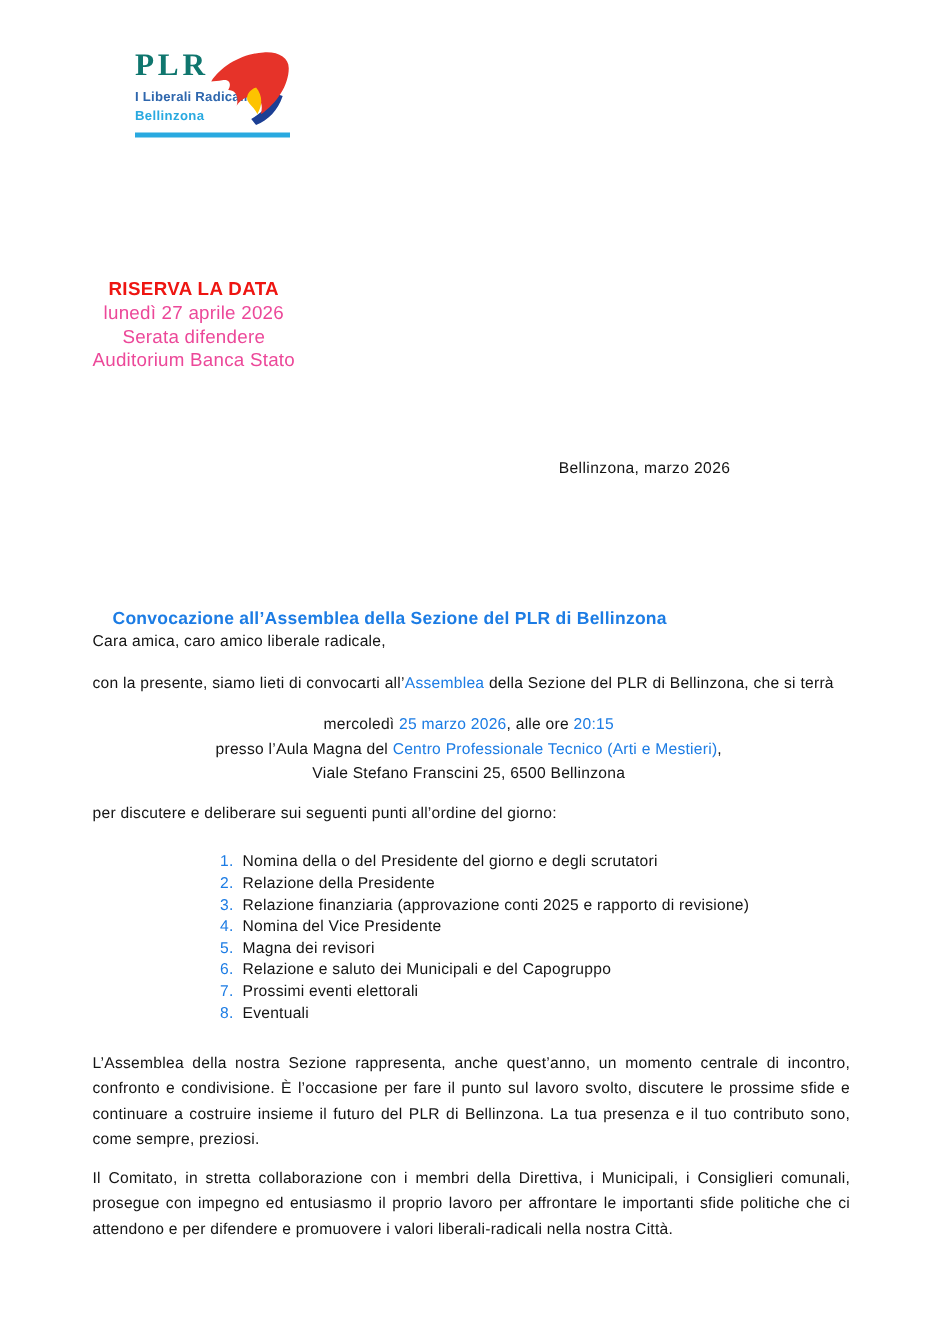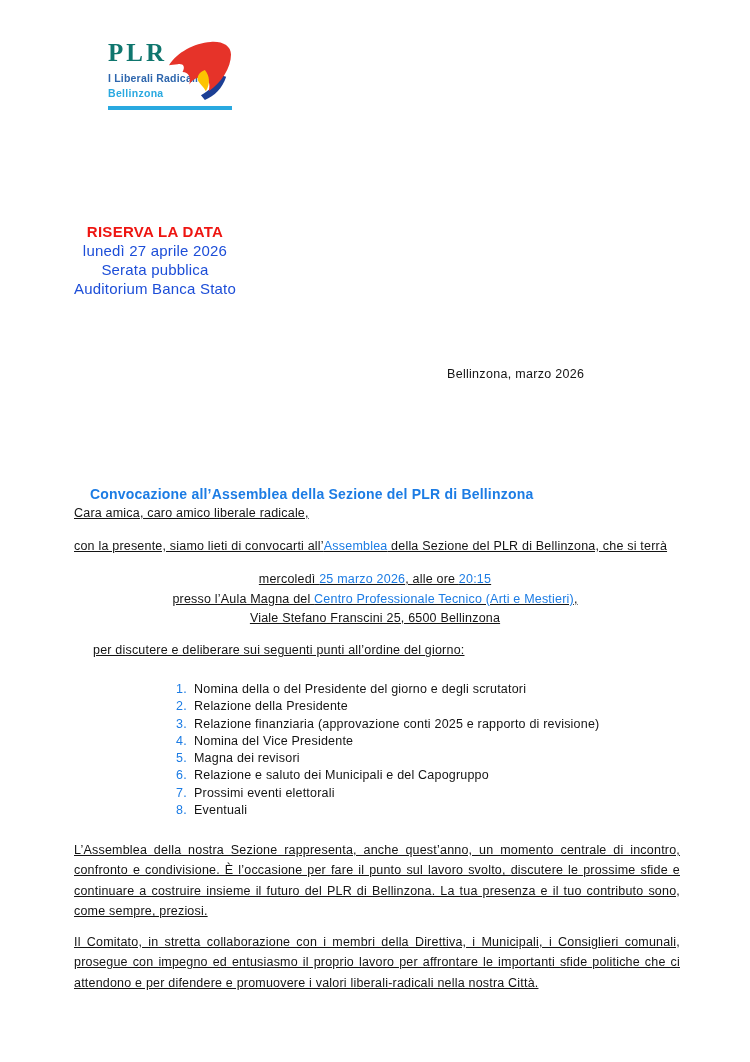--- a/index.html
+++ b/index.html
@@ -13,33 +13,33 @@
     font-family:"Liberation Serif", serif; font-weight:bold;
     font-size:25px; line-height:26px; letter-spacing:3px; color:#0f766e;
   }
   .logo-sub1 { margin-top:6px; font-size:10.5px; font-weight:bold; color:#2e66ad; letter-spacing:0.2px; }
   .logo-sub2 { margin-top:3px; font-size:10.5px; font-weight:bold; color:#29a9e0; letter-spacing:0.3px; }
   .logo-rule { margin-top:7px; width:124px; height:4px; background:#29a9e0; }
   .flame-svg { position:absolute; left:58px; top:0px; width:68px; height:62px; }
   
   .save-date { position:absolute; left:74px; top:222px; font-size:15px; line-height:19px;text-align:center; }
   .sd-title { color:#ee1511; font-weight:bold; letter-spacing:0.3px; }
-  .sd-line  { color:#1d4ed8; letter-spacing:0.2px; }
+  .sd-line  { color:#ec4899; letter-spacing:0.2px; }
   
   .dateline { position:absolute; left:447px; top:367px; font-size:12.5px; letter-spacing:0.3px; }
   .title {
     position:absolute; left:74px; top:470px; margin:16px;
     font-size:14px; font-weight:bold; color:#1c7ce4; letter-spacing:0.2px;
   }
-  .bodytxt { font-size:12.5px; letter-spacing:0.2px; line-height:16px; margin:0;text-decoration:underline; }
+  .bodytxt { font-size:12.5px; letter-spacing:0.2px; line-height:16px; margin:0; }
   .salutation   { position:absolute; left:74px; top:505px; }
   .intro        { position:absolute; left:74px; top:538px; width:640px; }
   .blue         { color:#1c7ce4; }
   .event        { position:absolute; left:72px; top:570px; width:606px; text-align:center; line-height:19.5px; }
-  .agenda-intro { position:absolute; left:74px; top:642px;margin-left:19px; }
+  .agenda-intro { position:absolute; left:74px; top:642px; }
   .agenda       { position:absolute; left:176px; top:681px; font-size:12.5px; letter-spacing:0.2px; }
   .agenda-row   { display:flex; height:17.3px; line-height:17.3px; }
   .agenda-num   { width:18px; color:#1c7ce4; }
   .para { position:absolute; left:74px; width:606px; text-align:justify; line-height:20.4px; }
   .para1 { top:840px; }
   .para2 { top:932px; }
 </style>
 </head>
 <body>
 
@@ -53,21 +53,21 @@
     <svg class="flame-svg" viewBox="0 0 70 64" xmlns="http://www.w3.org/2000/svg">
       <path fill="#1c3f94" d="M62,38 C58,50 50,58 40,62 L36,57 C44,52 52,46 56,36 Z"></path>
       <path fill="#e63329" d="M3,26 C11,13 29,3 46,2 C58,1 67,6 67,15 C67,29 57,44 44,53 C46,45 44,40 38,39 C32,38 27,41 24,46 C26,38 23,33 17,33 C20,28 18,24 12,25 C9,25.5 5,25.8 3,26 Z"></path>
       <path fill="#fdc300" d="M40,31 C45,37 46,45 41,53 C39,48 35,46 33,42 C31.5,38.5 34,33 40,31 Z"></path>
     </svg>
   </div>
 
   <div class="save-date">
     <div class="sd-title">RISERVA LA DATA</div>
     <div class="sd-line">lunedì 27 aprile 2026</div>
-    <div class="sd-line">Serata pubblica</div>
+    <div class="sd-line">Serata difendere</div>
     <div class="sd-line">Auditorium Banca Stato</div>
   </div>
 
   <div class="dateline">Bellinzona, marzo 2026</div>
 
   <h1 class="title">Convocazione all’Assemblea della Sezione del PLR di Bellinzona</h1>
 
   <p class="bodytxt salutation">Cara amica, caro amico liberale radicale,</p>
 
   <p class="bodytxt intro"><span>con la presente, siamo lieti di convocarti all’</span><span class="blue">Assemblea</span><span> della Sezione del PLR di Bellinzona, che si terrà</span></p>

